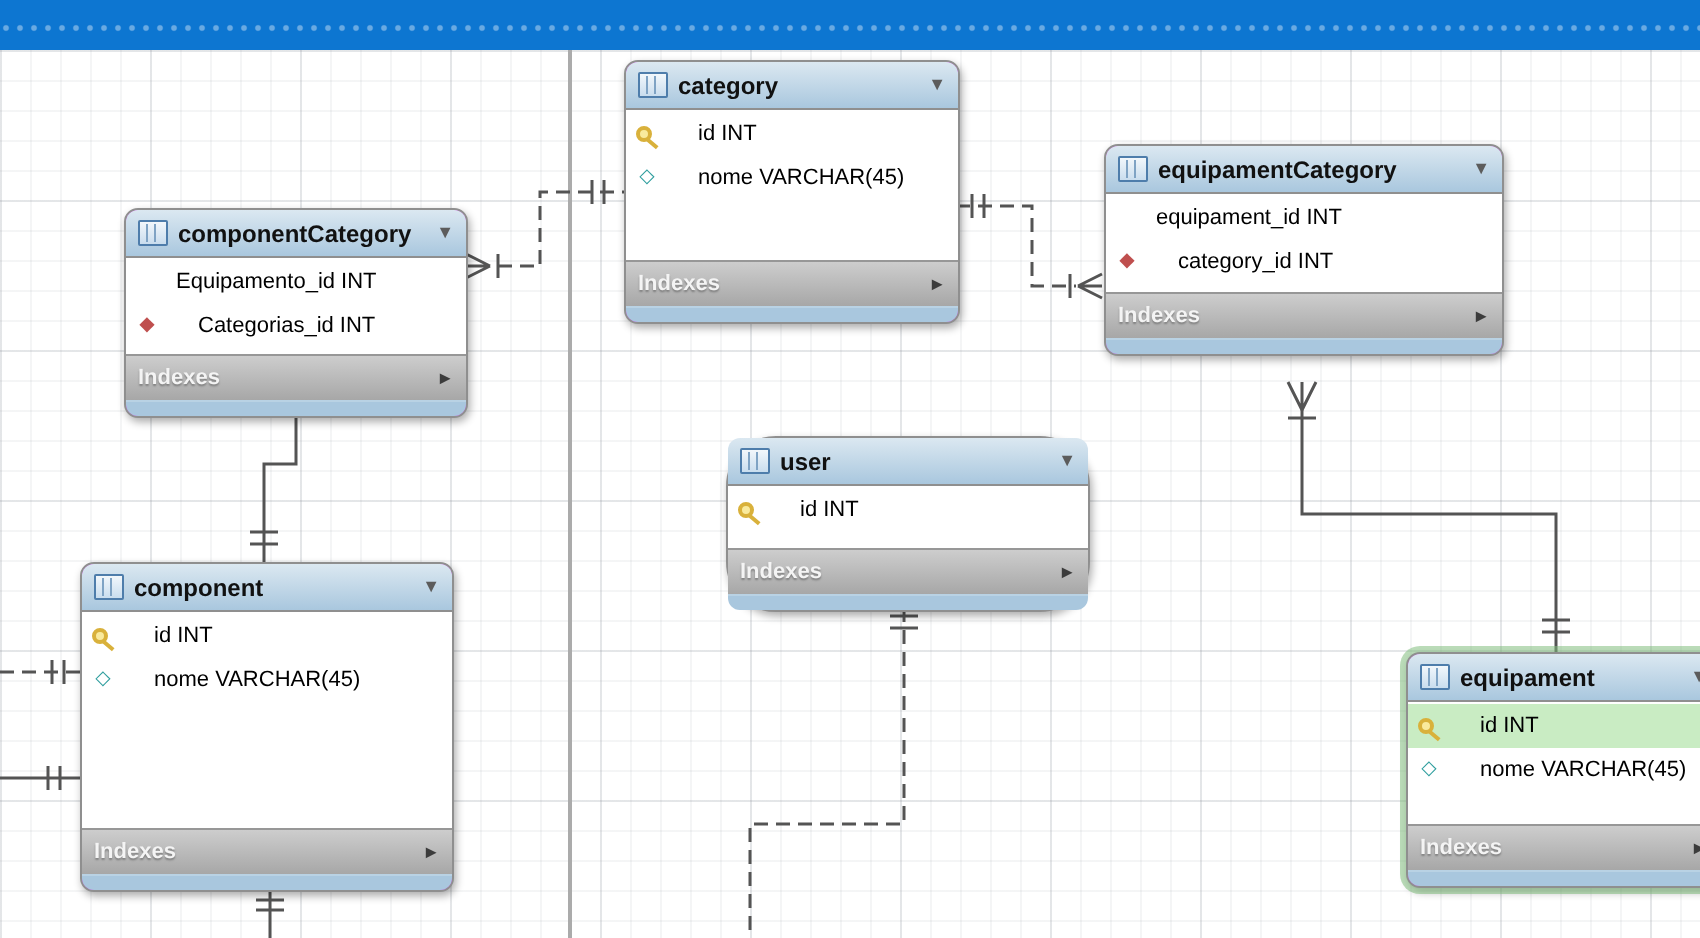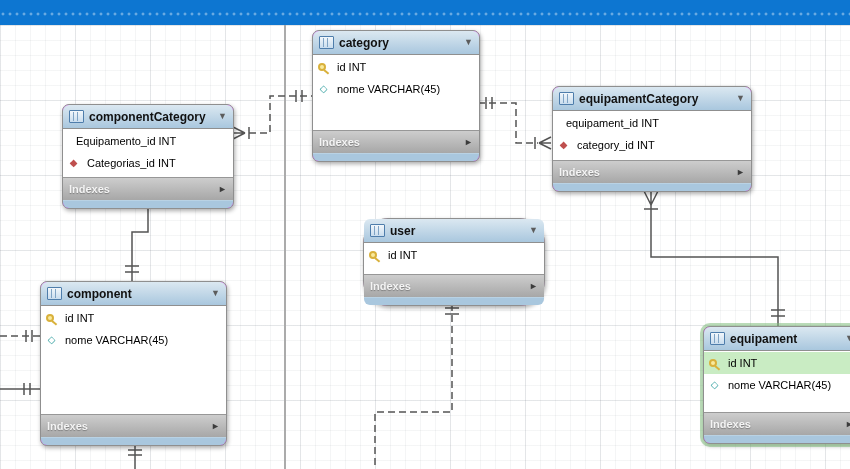--- a/index.html
+++ b/index.html
@@ -34,41 +34,41 @@
     background:linear-gradient(#dbe8f1,#a9c7de);border-bottom:1px solid #8f8f8f;
     border-radius:6px 6px 0 0;}
   .ttitle{font-size:12px;font-weight:bold;color:#111;white-space:nowrap;overflow:hidden;flex:1 1 auto;}
   .tharrow{font-size:9px;color:#5c5c5c;flex:0 0 auto;line-height:1;}
   .tbl-icon{flex:0 0 auto;width:13px;height:11px;border:1px solid #4e7dab;border-radius:1px;
     background:linear-gradient(#f2f7fb,#c9ddee);position:relative;}
   .tbl-icon::before,.tbl-icon::after{content:'';position:absolute;top:1px;bottom:1px;width:1px;background:#7fa3c4;}
   .tbl-icon::before{left:3px;} .tbl-icon::after{left:7px;}
 
   .tbody{flex:1 1 auto;background:#fff;overflow:hidden;padding-top:1px;}
-  .trow{height:22px;display:flex;align-items:center;gap:8px;padding:0 5px;font-size:11px;color:#000;white-space:nowrap;}
+  .trow{height:22px;display:flex;align-items:center;gap:20px;padding:0 5px;font-size:11px;color:#000;white-space:nowrap;}
   .trow.hl{background:#c9ecc3;}
   .colicon{flex:0 0 auto;width:11px;text-align:center;line-height:1;}
   .colicon.red{color:#bf4f4e;font-size:10px;}
   .colicon.teal{color:#2f9e9e;font-size:10px;}
   .colicon.blank{width:0px;}
   .icon-key{flex:0 0 auto;position:relative;width:11px;height:11px;}
   .icon-key::before{content:'';position:absolute;left:0;top:1px;width:4px;height:4px;border:2px solid #d9b13b;border-radius:50%;background:#f9ea9d;}
   .icon-key::after{content:'';position:absolute;left:6px;top:7px;width:6px;height:2px;background:#d9b13b;transform:rotate(40deg);transform-origin:left center;}
 
   .tfoot{height:22px;flex:0 0 auto;display:flex;align-items:center;padding:0 6px;
     background:linear-gradient(#cdcdcd,#a7a7a7);border-top:1px solid #979797;
     font-size:11px;font-weight:bold;color:#f4f4f4;text-shadow:0 1px 1px rgba(90,90,90,.6);justify-content:space-between;}
   .tfoot .flabel{flex:1 1 auto;}
   .farrow{font-size:9px;color:#3c3c3c;text-shadow:none;line-height:1;}
   .tstrip{height:7px;flex:0 0 auto;background:#a9c7de;border-radius:0 0 6px 6px;border-top:1px solid #b9d2e4;}
 
   
   #t-componentCategory{left:62px;top:84px;width:170px;height:103px;margin-top:20px;}
   #t-category{left:312px;top:30px;width:166px;height:130px;}
-  #t-equipamentCategory{left:552px;top:86px;width:198px;height:104px;}
+  #t-equipamentCategory{left:552px;top:72px;width:198px;height:104px;}
   #t-user{left:363px;top:218px;width:180px;height:86px;border-radius:25px;}
   #t-component{left:40px;top:281px;width:185px;height:163px;}
   #t-equipament{left:703px;top:326px;width:156px;height:116px;}
 </style>
 </head>
 <body>
 
 <div class="stage">
 
   <div class="topbar"></div>

